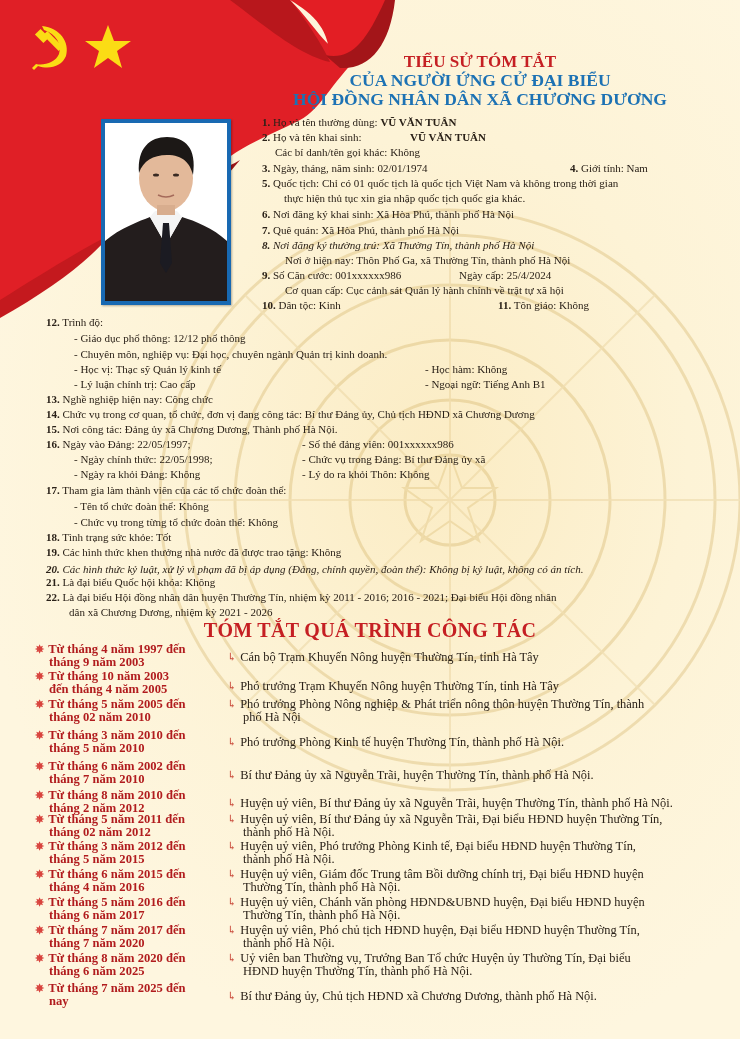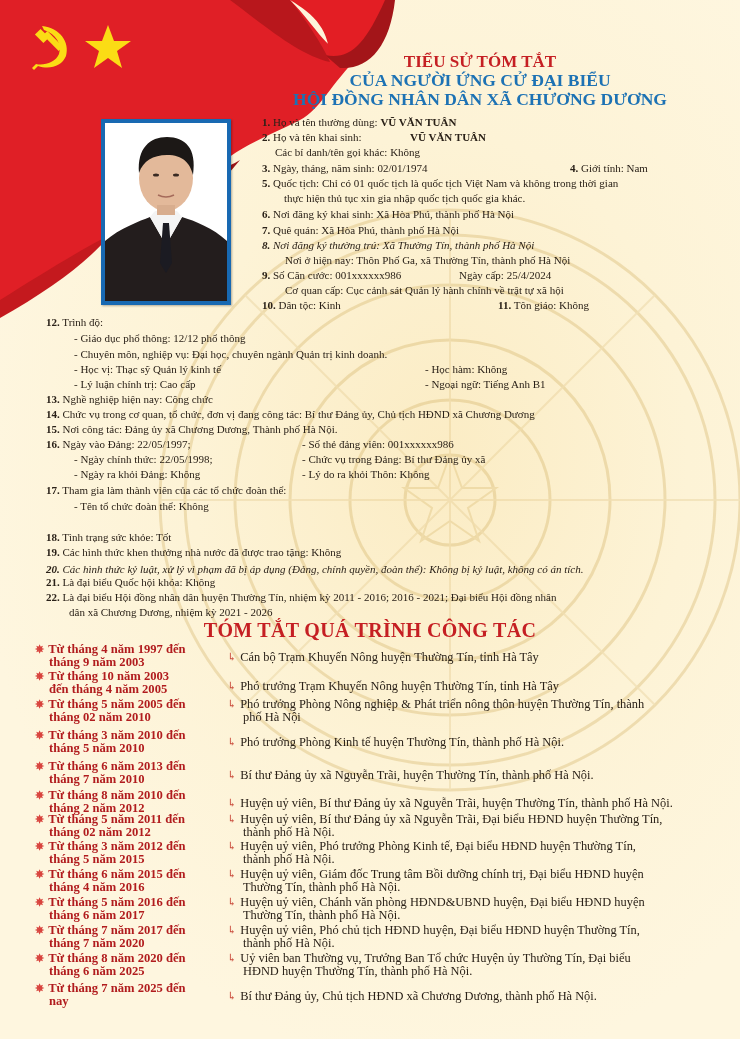--- a/index.html
+++ b/index.html
@@ -188,20 +188,21 @@
   <div class="txt" style="left:74px; top:452px;">- Ngày chính thức: 22/05/1998;</div>
   <div class="txt" style="left:302px; top:452px;">- Chức vụ trong Đảng: Bí thư Đảng ủy xã</div>
   <div class="txt" style="left:74px; top:467px;">- Ngày ra khỏi Đảng: Không</div>
   <div class="txt" style="left:302px; top:467px;">- Lý do ra khỏi Thôn: Không</div>
 
   <div class="txt" style="left:46px; top:483px;">
     <span class="num">17.</span>
     <span>Tham gia làm thành viên của các tổ chức đoàn thể:</span>
   </div>
   <div class="txt" style="left:74px; top:499px;">- Tên tổ chức đoàn thể: Không</div>
+  <div class="txt" style="left:74px; top:515px;">- Chức vụ trong từng tổ chức đoàn thể: Không</div>
 
   <div class="txt" style="left:46px; top:530px;">
     <span class="num">18.</span>
     <span>Tình trạng sức khỏe: Tốt</span>
   </div>
   <div class="txt" style="left:46px; top:545px;">
     <span class="num">19.</span>
     <span>Các hình thức khen thưởng nhà nước đã được trao tặng: Không</span>
   </div>
   <div class="txt" style="left:46px; top:562px;font-style:italic;">
@@ -256,21 +257,21 @@
         <span class="star">✵</span><span class="p1">Từ tháng 3 năm 2010 đến</span>
         <span class="cont p2">tháng 5 năm 2010</span>
       </div>
       <div class="wh-desc" style="top: 7px;">
         <span class="arrow">↳</span><span class="d1">Phó trưởng Phòng Kinh tế huyện Thường Tín, thành phố Hà Nội.</span>
         <span class="cont d2"></span>
       </div>
     </div>
       <div class="wh-row" style="top: 760px;">
       <div class="wh-period">
-        <span class="star">✵</span><span class="p1">Từ tháng 6 năm 2013 đến</span>
+        <span class="star">✵</span><span class="p1">Từ tháng 6 năm 2002 đến</span>
         <span class="cont p2">tháng 7 năm 2010</span>
       </div>
       <div class="wh-desc" style="top: 9px;">
         <span class="arrow">↳</span><span class="d1">Bí thư Đảng ủy xã Nguyễn Trãi, huyện Thường Tín, thành phố Hà Nội.</span>
         <span class="cont d2"></span>
       </div>
     </div>
       <div class="wh-row" style="top: 789px;">
       <div class="wh-period">
         <span class="star">✵</span><span class="p1">Từ tháng 8 năm 2010 đến</span>

